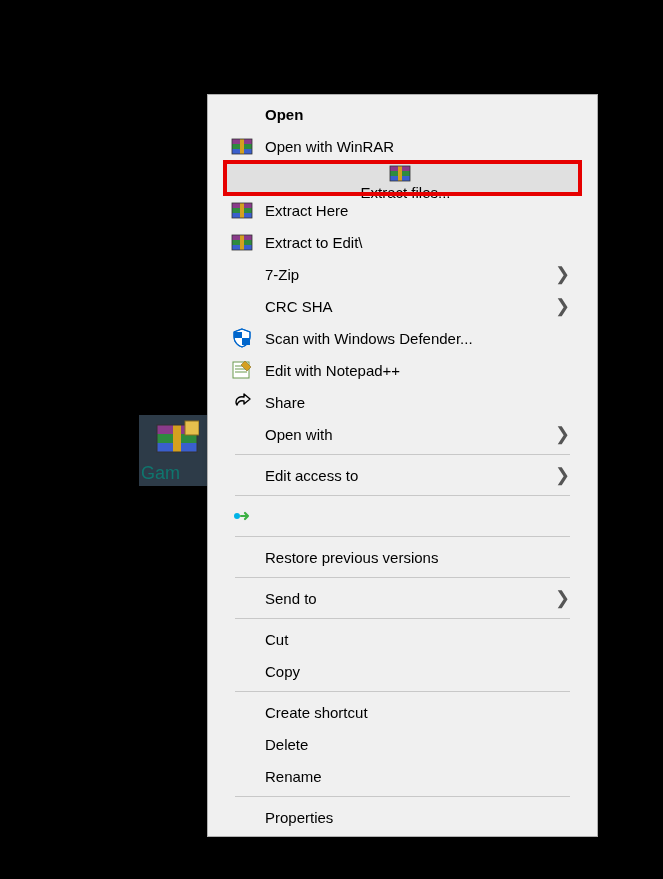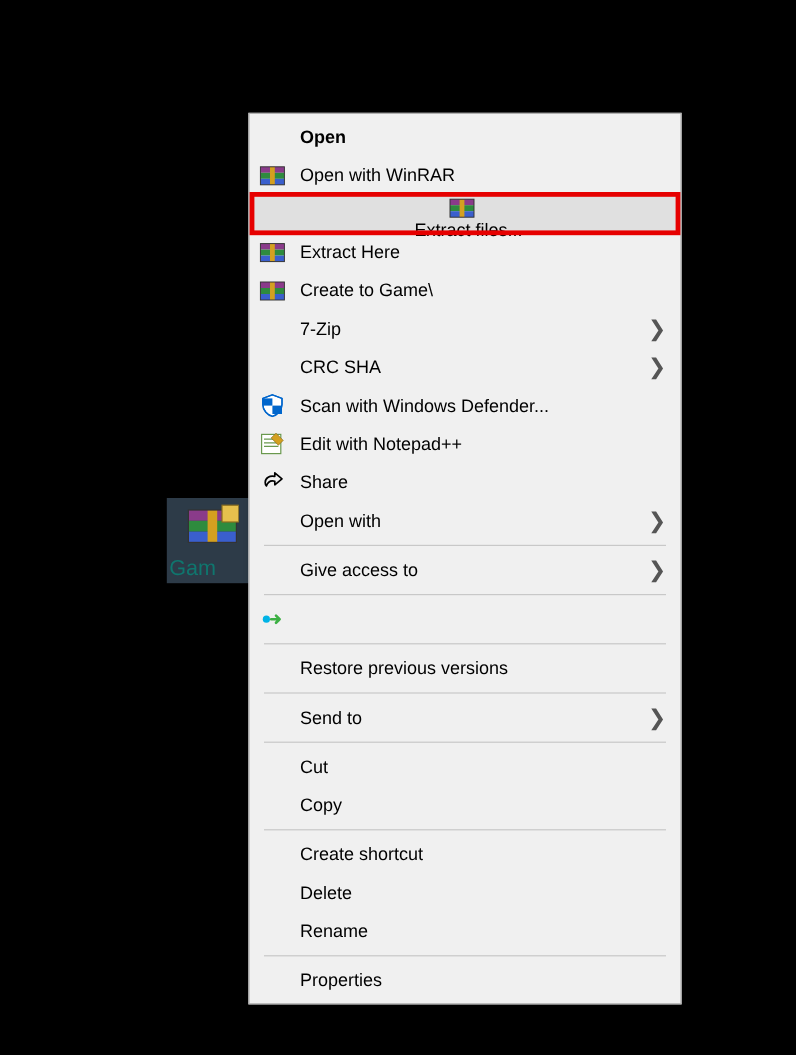--- a/index.html
+++ b/index.html
@@ -33,25 +33,25 @@
       margin-top: 4px;
       text-align: left;
       overflow: hidden;
       white-space: nowrap;
       width: 100%;
     }
     .context-menu {
       position: absolute;
       left: 207px;
       top: 94px;
-      width: 361px;
+      width: 391px;
       background: #f0f0f0;
       border: 1px solid #b0b0b0;
       box-shadow: 2px 2px 6px rgba(0,0,0,0.25);
-      padding: 3px 2px;
+      padding: 3px 17px;
     }
     .menu-item {
       display: flex;
       align-items: center;
       height: 32px;
       padding: 0 8px 0 6px;
       color: #000;
       position: relative;
     }
     .menu-item .micon {
@@ -155,21 +155,21 @@
   <div class="menu-item">
     <span class="micon">
       <svg width="22" height="22" viewBox="0 0 22 22">
         <rect x="1" y="4" width="20" height="5" fill="#8a3b8a"></rect>
         <rect x="1" y="9" width="20" height="5" fill="#2e8b3e"></rect>
         <rect x="1" y="14" width="20" height="5" fill="#3a5fcd"></rect>
         <rect x="9" y="4" width="4" height="15" fill="#d4a020"></rect>
         <rect x="1" y="4" width="20" height="15" fill="none" stroke="#333" stroke-width="0.8"></rect>
       </svg>
     </span>
-    <span class="mlabel">Create to Game\</span>
+    <span class="mlabel">Extract to Edit\</span>
   </div>
 
   <div class="menu-item">
     <span class="micon">
         <span class="icon-spacer"></span>
       </span>
     <span class="mlabel">7-Zip</span>
     <span class="arrow">❯</span>
   </div>
 
@@ -222,21 +222,21 @@
     <span class="mlabel">Open with</span>
     <span class="arrow">❯</span>
   </div>
 
   <div class="separator"></div>
 
   <div class="menu-item">
     <span class="micon">
         <span class="icon-spacer"></span>
       </span>
-    <span class="mlabel">Give access to</span>
+    <span class="mlabel">Edit access to</span>
     <span class="arrow">❯</span>
   </div>
 
   <div class="separator"></div>
 
   <div class="menu-item">
     <span class="micon">
       <svg width="22" height="22" viewBox="0 0 22 22">
         <circle cx="6" cy="11" r="3" fill="#00b3e6"></circle>
         <path d="M10 11 L17 11 M14 8 L17 11 L14 14" stroke="#3cb043" stroke-width="2.2" fill="none" stroke-linecap="round" stroke-linejoin="round"></path>

